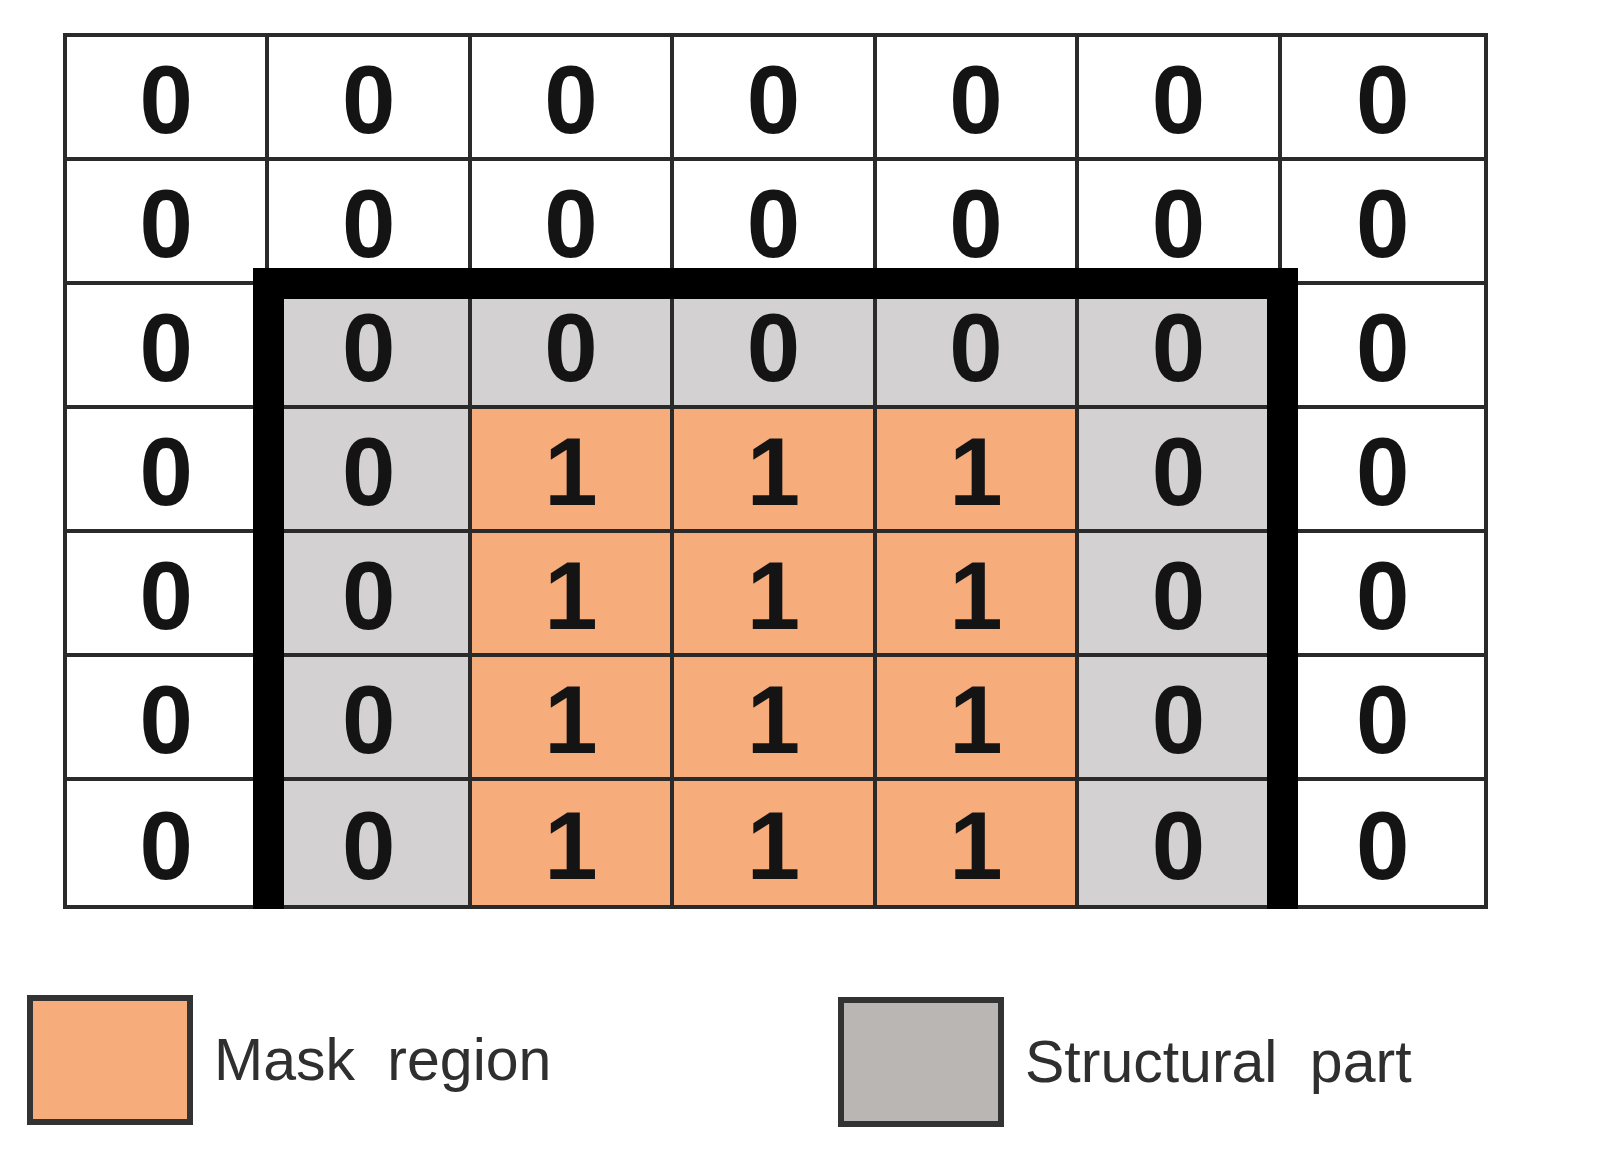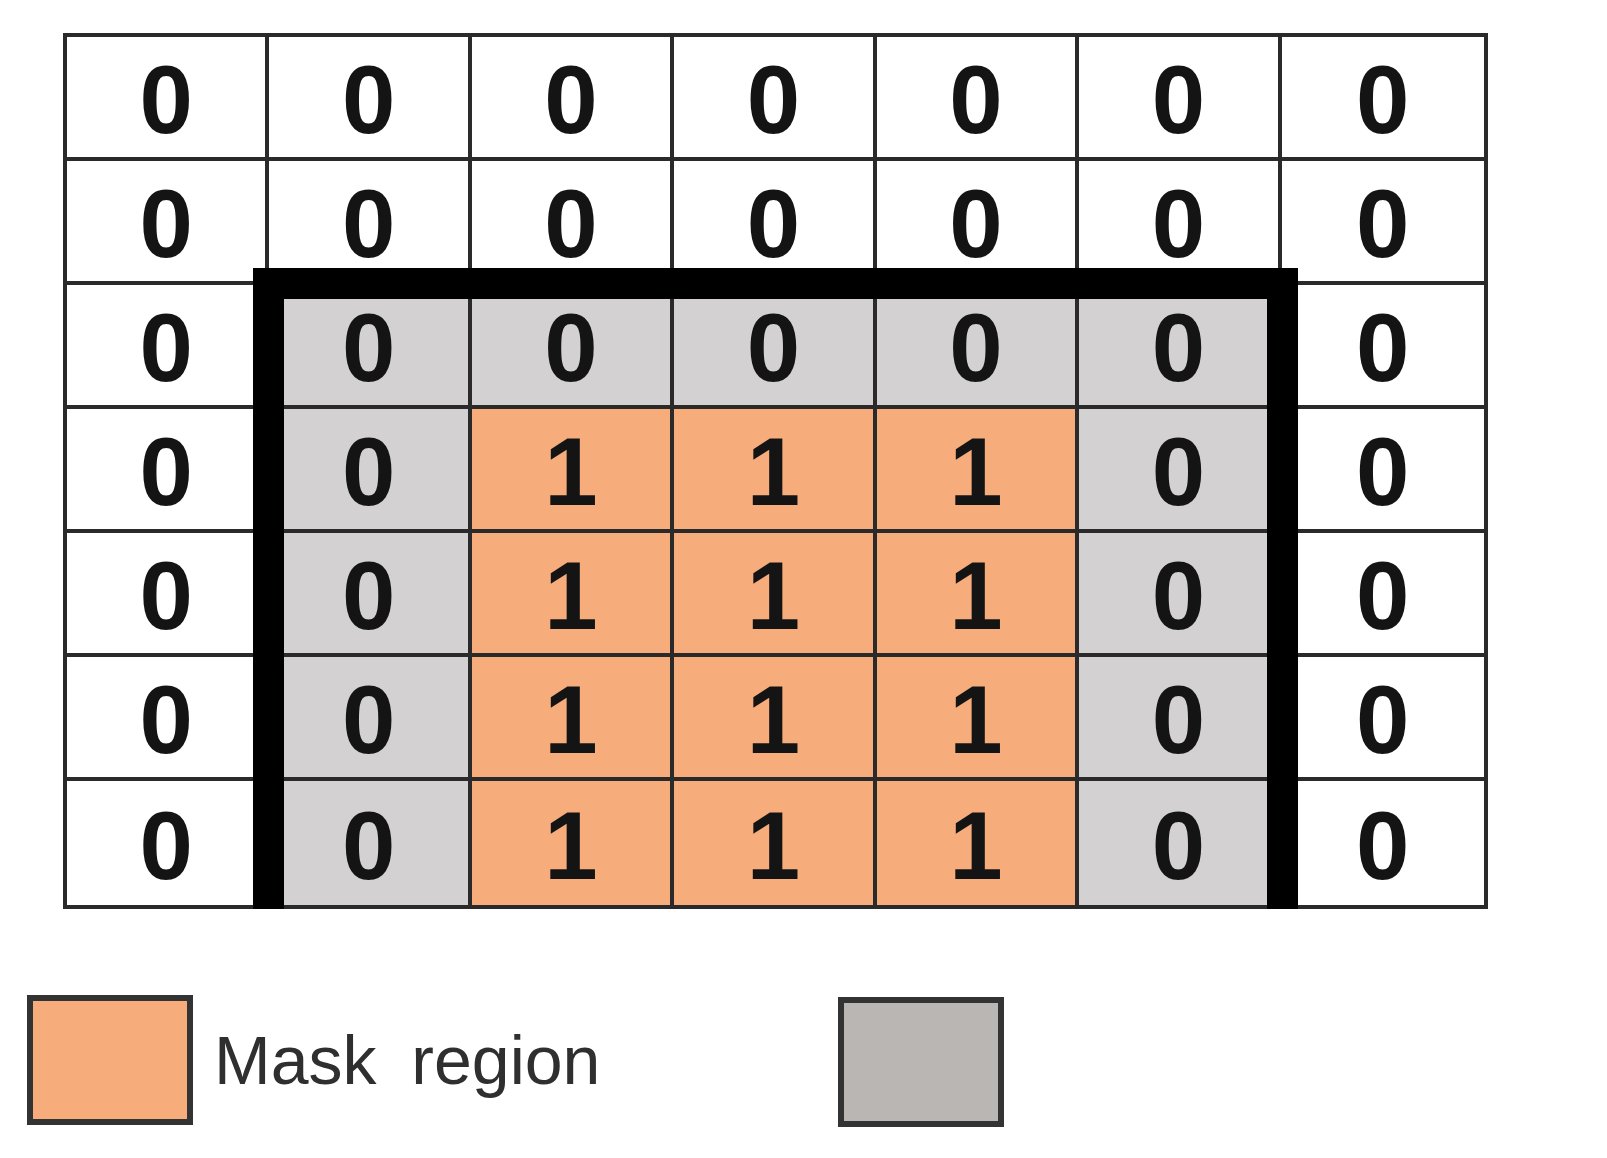--- a/index.html
+++ b/index.html
@@ -65,21 +65,21 @@
   
   .legend-item{position:absolute;height:130px;display:flex;align-items:center;}
   .swatch{
     box-sizing:border-box;
     width:166px;height:130px;
     border:6px solid #333333;
   }
   .swatch.mask-swatch{position:absolute;left:27px;top:995px;background:var(--mask-fill);}
   .swatch.structural-swatch{position:absolute;left:838px;top:997px;background:var(--legend-structural-fill);}
   .legend-label{
-    font-size:68px;color:var(--label-text);
+    font-size:59px;color:var(--label-text);
     letter-spacing:0px;word-spacing:16px;
     white-space:nowrap;
   }
   .legend-item.mask-item{left:214px;top:995px;}
   .legend-item.structural-item{left:1025px;top:997px;}
 </style>
 </head>
 <body>
 
 <div class="figure">
@@ -137,14 +137,17 @@
     </div>
 
   <div class="highlight"></div>
 
   <div class="swatch mask-swatch"></div>
   <div class="legend-item mask-item">
     <span class="legend-label">Mask region</span>
   </div>
 
   <div class="swatch structural-swatch"></div>
+  <div class="legend-item structural-item">
+    <span class="legend-label">Structural part</span>
+  </div>
 
 </div>
 
 </body></html>

